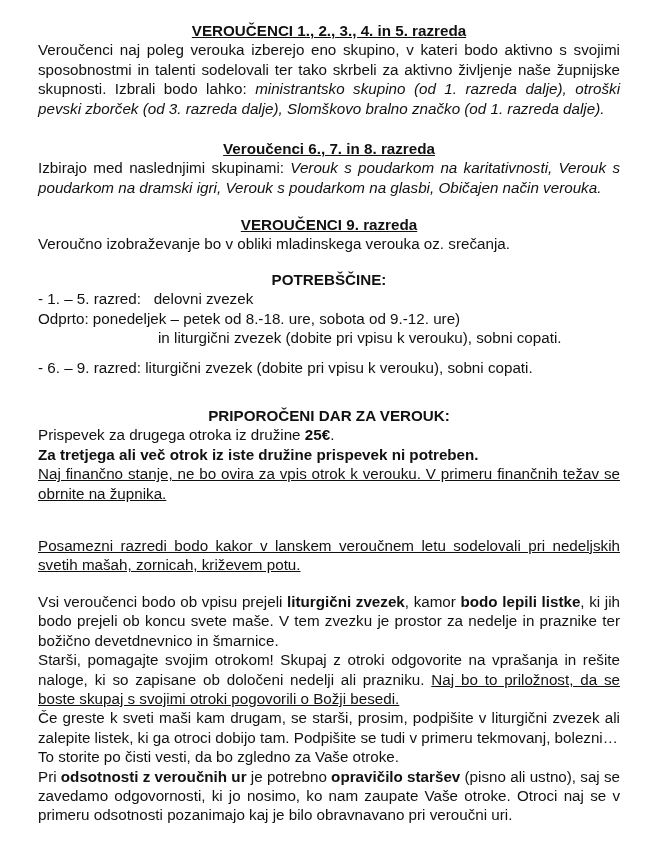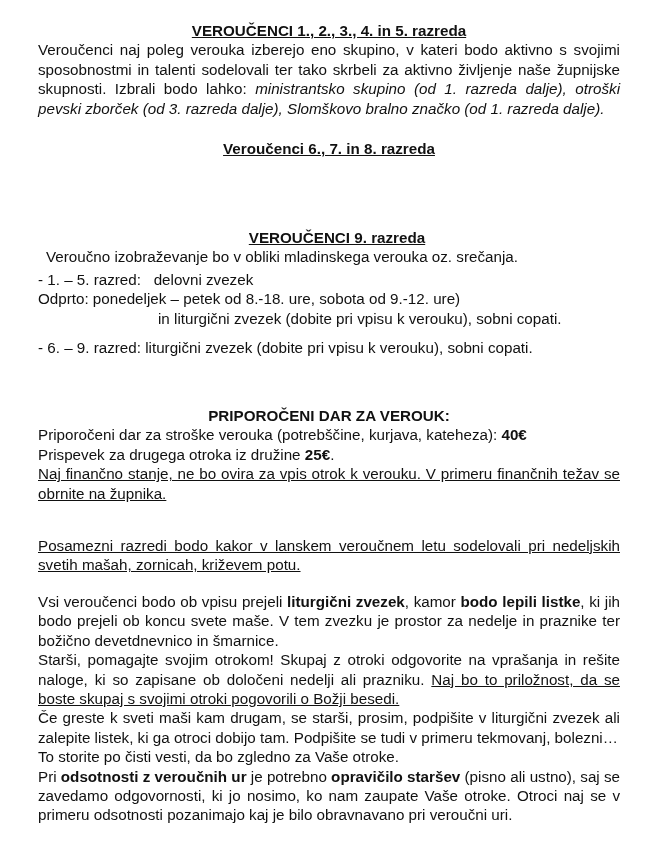--- a/index.html
+++ b/index.html
@@ -26,38 +26,40 @@
 
 <div class="page">
 
   <div class="sec" style="top:21px;">
     <div class="h u">VEROUČENCI 1., 2., 3., 4. in 5. razreda</div>
     <div class="j"><span>Veroučenci naj poleg verouka izberejo eno skupino, v kateri bodo aktivno s svojimi sposobnostmi in talenti sodelovali ter tako skrbeli za aktivno življenje naše župnijske skupnosti. Izbrali bodo lahko: </span><i>ministrantsko skupino (od 1. razreda dalje), otroški pevski zborček (od 3. razreda dalje), Slomškovo bralno značko (od 1. razreda dalje).</i></div>
   </div>
 
   <div class="sec" style="top:139px;">
     <div class="h u">Veroučenci 6., 7. in 8. razreda</div>
+    <div class="j"><span>Izbirajo med naslednjimi skupinami: </span><i>Verouk s poudarkom na karitativnosti, Verouk s poudarkom na dramski igri, Verouk s poudarkom na glasbi, Običajen način verouka.</i></div>
   </div>
 
-  <div class="sec" style="top:228px;margin-left:8px;">
+  <div class="sec" style="top:215px;">
     <div class="h u">VEROUČENCI 9. razreda</div>
     <div>Veroučno izobraževanje bo v obliki mladinskega verouka oz. srečanja.</div>
   </div>
 
   <div class="sec" style="top:270px;">
+    <div class="h">POTREBŠČINE:</div>
     <div class="line" style="white-space:pre;">- 1. – 5. razred:   delovni zvezek</div>
     <div class="line">Odprto: ponedeljek – petek od 8.-18. ure, sobota od 9.-12. ure)</div>
     <div class="line indent">in liturgični zvezek (dobite pri vpisu k verouku), sobni copati.</div>
     <div class="line" style="margin-top:10px;">- 6. – 9. razred: liturgični zvezek (dobite pri vpisu k verouku), sobni copati.</div>
   </div>
 
   <div class="sec" style="top:406px;">
     <div class="h">PRIPOROČENI DAR ZA VEROUK:</div>
-    <div class="line"><span>Priporočeni dar za stroške verouka (potrebščine, kurjava, kateheza): </span><b>40€</b></div>
     <div class="line"><span>Prispevek za drugega otroka iz družine </span><b>25€</b><span>.</span></div>
+    <div class="line b">Za tretjega ali več otrok iz iste družine prispevek ni potreben.</div>
     <div class="j u">Naj finančno stanje, ne bo ovira za vpis otrok k verouku. V primeru finančnih težav se obrnite na župnika.</div>
   </div>
 
   <div class="sec" style="top:536px;">
     <div class="j u">Posamezni razredi bodo kakor v lanskem veroučnem letu sodelovali pri nedeljskih svetih mašah, zornicah, križevem potu.</div>
   </div>
 
   <div class="sec" style="top:592px;">
     <div class="j"><span>Vsi veroučenci bodo ob vpisu prejeli </span><b>liturgični zvezek</b><span>, kamor </span><b>bodo lepili listke</b><span>, ki jih bodo prejeli ob koncu svete maše. V tem zvezku je prostor za nedelje in praznike ter božično devetdnevnico in šmarnice.</span></div>
     <div class="j"><span>Starši, pomagajte svojim otrokom! Skupaj z otroki odgovorite na vprašanja in rešite naloge, ki so zapisane ob določeni nedelji ali prazniku. </span><span class="u">Naj bo to priložnost, da se boste skupaj s svojimi otroki pogovorili o Božji besedi.</span></div>

